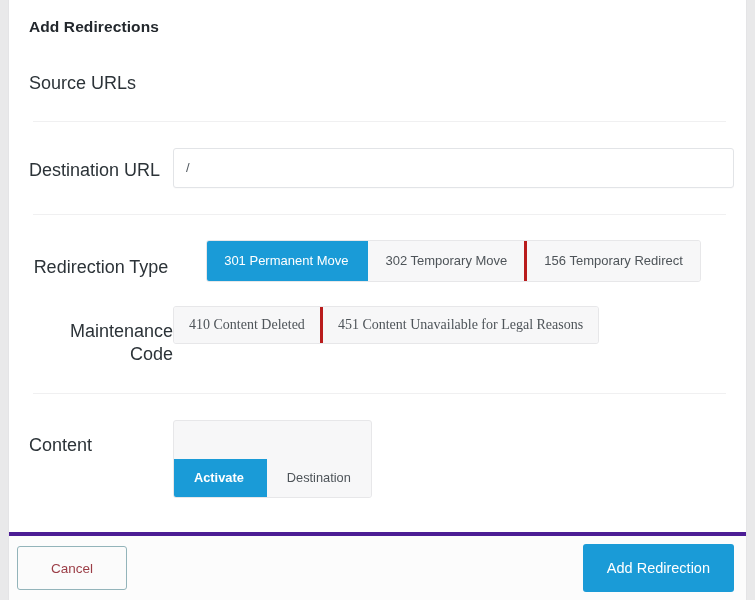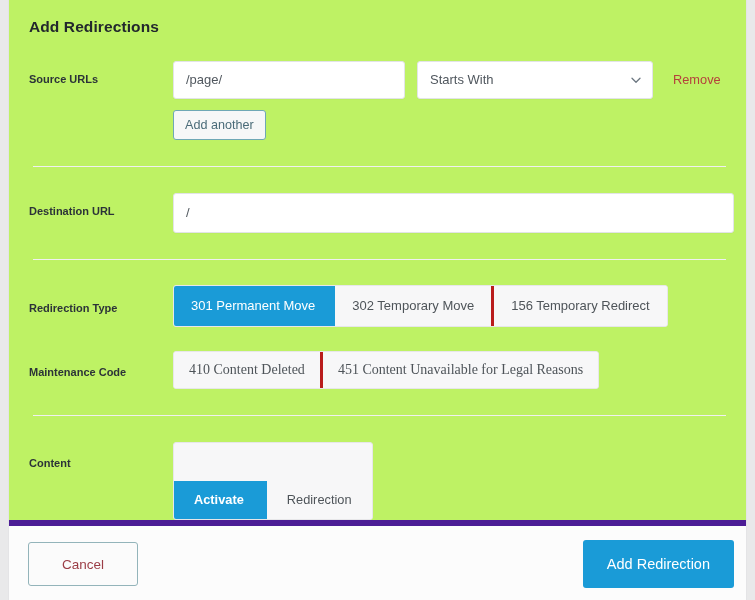--- a/index.html
+++ b/index.html
@@ -24,21 +24,21 @@
     box-sizing: border-box;
     background: #e9e9ea;
   }
 
   .card {
     position: absolute;
     left: 8px;
     top: 0px;
     width: 739px;
     height: 600px;
-    background: #bef264;
+    background: #ffffff;
     box-sizing: border-box;
     border-left: 1px solid #e4e4e6;
     border-right: 1px solid #e4e4e6;
     display: flex;
     flex-direction: column;
   }
 
   .card-body {
     flex: 1 1 auto;
     padding: 0 12px 0 12px;
@@ -60,22 +60,22 @@
   .row {
     display: flex;
     align-items: flex-start;
     padding: 0;
   }
   .row-label {
     width: 152px;
     min-width: 152px;
     box-sizing: border-box;
     padding-left: 8px;
-    font-weight: bold;
-    font-size: 11px;
+    font-weight: normal;
+    font-size: 18px;
     color: #2c3338;
     line-height: 1.3;
   }
   .row-field {
     flex: 1 1 auto;
     min-width: 0;
   }
 
   .divider {
     height: 1px;
@@ -169,21 +169,21 @@
   
   .dest-row { padding-top: 26px; padding-bottom: 26px; }
   .row-label-mid { padding-top: 11px; }
   .input-dest {
     width: 100%;
     max-width: 573px;
     height: 40px;
   }
 
   
-  .seg-row { padding-top: 25px; }
+  .seg-row { padding-top: 25px; text-align: center; }
   .seg-row-label { padding-top: 16px; }
   .seg {
     display: inline-flex;
     border: 1px solid #e7e7e9;
     border-radius: 3px;
     overflow: hidden;
     background: #f7f7f8;
   }
   .seg-item {
     padding: 0 17px;
@@ -204,44 +204,44 @@
   }
   .seg-item.seg-sm {
     height: 36px;
     line-height: 36px;
     font-size: 14px;
     padding: 0 15px;
     font-family: Liberation Serif, serif;
   }
 
   .maint-row { padding-top: 24px; }
-  .maint-row-label { padding-top: 14px; }
+  .maint-row-label { padding-top: 14px; text-align: right; }
 
   .status-row { padding-top: 26px; }
   .status-row-label { padding-top: 14px; }
   .seg-item.seg-status {
     height: 38px;
     line-height: 38px;
     padding: 0 20px;
     font-size: 12.8px;
     margin-top: 38px;
   }
   .seg-item.seg-status.active { font-weight: bold; }
 
   
   .footer {
     flex: 0 0 auto;
-    height: 83px;
-    box-sizing: border-box;
-    border-top: 6px solid #4c1d95;
+    height: 68px;
+    box-sizing: border-box;
+    border-top: 4px solid #4c1d95;
     background: #fcfcfc;
     display: flex;
     align-items: center;
     justify-content: space-between;
-    padding: 0 12px 0 19px;
+    padding: 0 12px 0 8px;
   }
   .btn-cancel {
     box-sizing: border-box;
     height: 44px;
     min-width: 110px;
     padding: 0 22px;
     border: 1px solid #93b4ba;
     border-radius: 3px;
     background: #fbfbfb;
     color: #9b3d46;
@@ -268,39 +268,20 @@
 
 <div class="page">
   <div class="card">
 
     <div class="card-body">
 
       <h1 class="title">Add Redirections</h1>
 
       <div class="row source-row">
         <div class="row-label row-label-mid">Source URLs</div>
-        <div class="row-field">
-          <div class="source-line">
-            <input class="text-input input-source" type="text" value="/page/" style="">
-            <div class="select-wrap">
-              <div class="select-box">
-                <span>Starts With</span>
-              </div>
-              <span class="chevron">
-                <svg viewBox="0 0 12 12" width="12" height="12" aria-hidden="true">
-                  <path d="M2 4.3 L6 8.3 L10 4.3" fill="none" stroke="#6c7781" stroke-width="1.3" stroke-linecap="round" stroke-linejoin="round"></path>
-                </svg>
-              </span>
-            </div>
-            <a class="remove-link" href="#">Remove</a>
-          </div>
-          <div class="add-another-wrap">
-            <button class="btn-secondary" type="button">Add another</button>
-          </div>
-        </div>
       </div>
 
       <div class="spacer-after-source"></div>
       <div class="divider"></div>
 
       <div class="row dest-row">
         <div class="row-label row-label-mid">Destination URL</div>
         <div class="row-field">
           <input class="text-input input-dest" type="text" value="/" style="">
         </div>
@@ -330,21 +311,21 @@
       </div>
 
       <div style="height:26px"></div>
       <div class="divider"></div>
 
       <div class="row status-row">
         <div class="row-label status-row-label">Content</div>
         <div class="row-field">
           <div class="seg">
             <div class="seg-item seg-status active">Activate</div>
-            <div class="seg-item seg-status">Redirection</div>
+            <div class="seg-item seg-status">Destination</div>
           </div>
         </div>
       </div>
 
     </div>
 
     <div class="footer">
       <button class="btn-cancel" type="button">Cancel</button>
       <button class="btn-primary" type="button">Add Redirection</button>
     </div>

